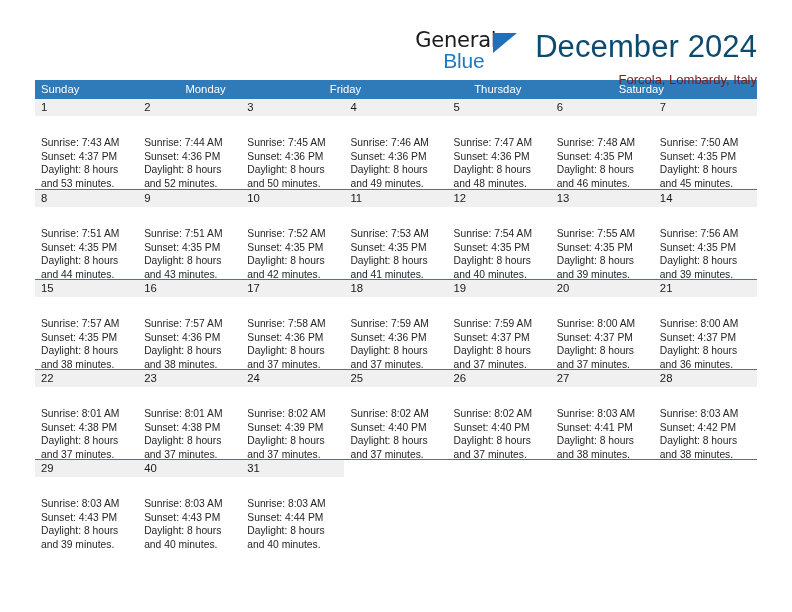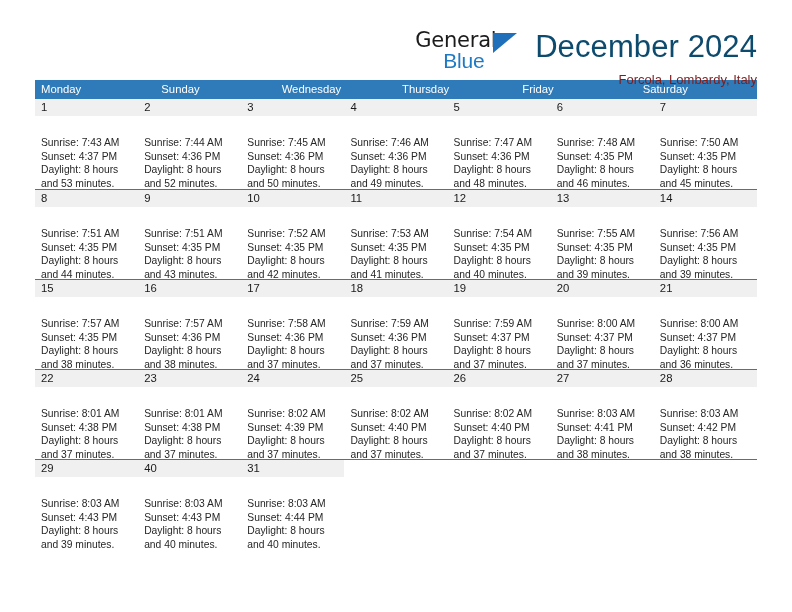--- a/index.html
+++ b/index.html
@@ -163,25 +163,24 @@
     <div class="title-wrap">
       <h1 class="cal-title">December 2024</h1>
       <p class="cal-subtitle">Forcola, Lombardy, Italy</p>
     </div>
 
   </div>
 
   <div class="calendar">
 
     <div class="weekday-row">
+      <div class="weekday-cell">Sunday</div>
       <div class="weekday-cell">Monday</div>
-      <div class="weekday-cell">Sunday</div>
-      <div class="weekday-cell">Wednesday</div>
+      <div class="weekday-cell">Friday</div>
       <div class="weekday-cell">Thursday</div>
-      <div class="weekday-cell">Friday</div>
       <div class="weekday-cell">Saturday</div>
     </div>
 
     <div class="week first">
       <div class="daycell">
         <div class="daynum-band">
             <div class="daynum">1</div>
           </div>
         <div class="dayinfo">
           <div>Sunrise: 7:43 AM</div>

